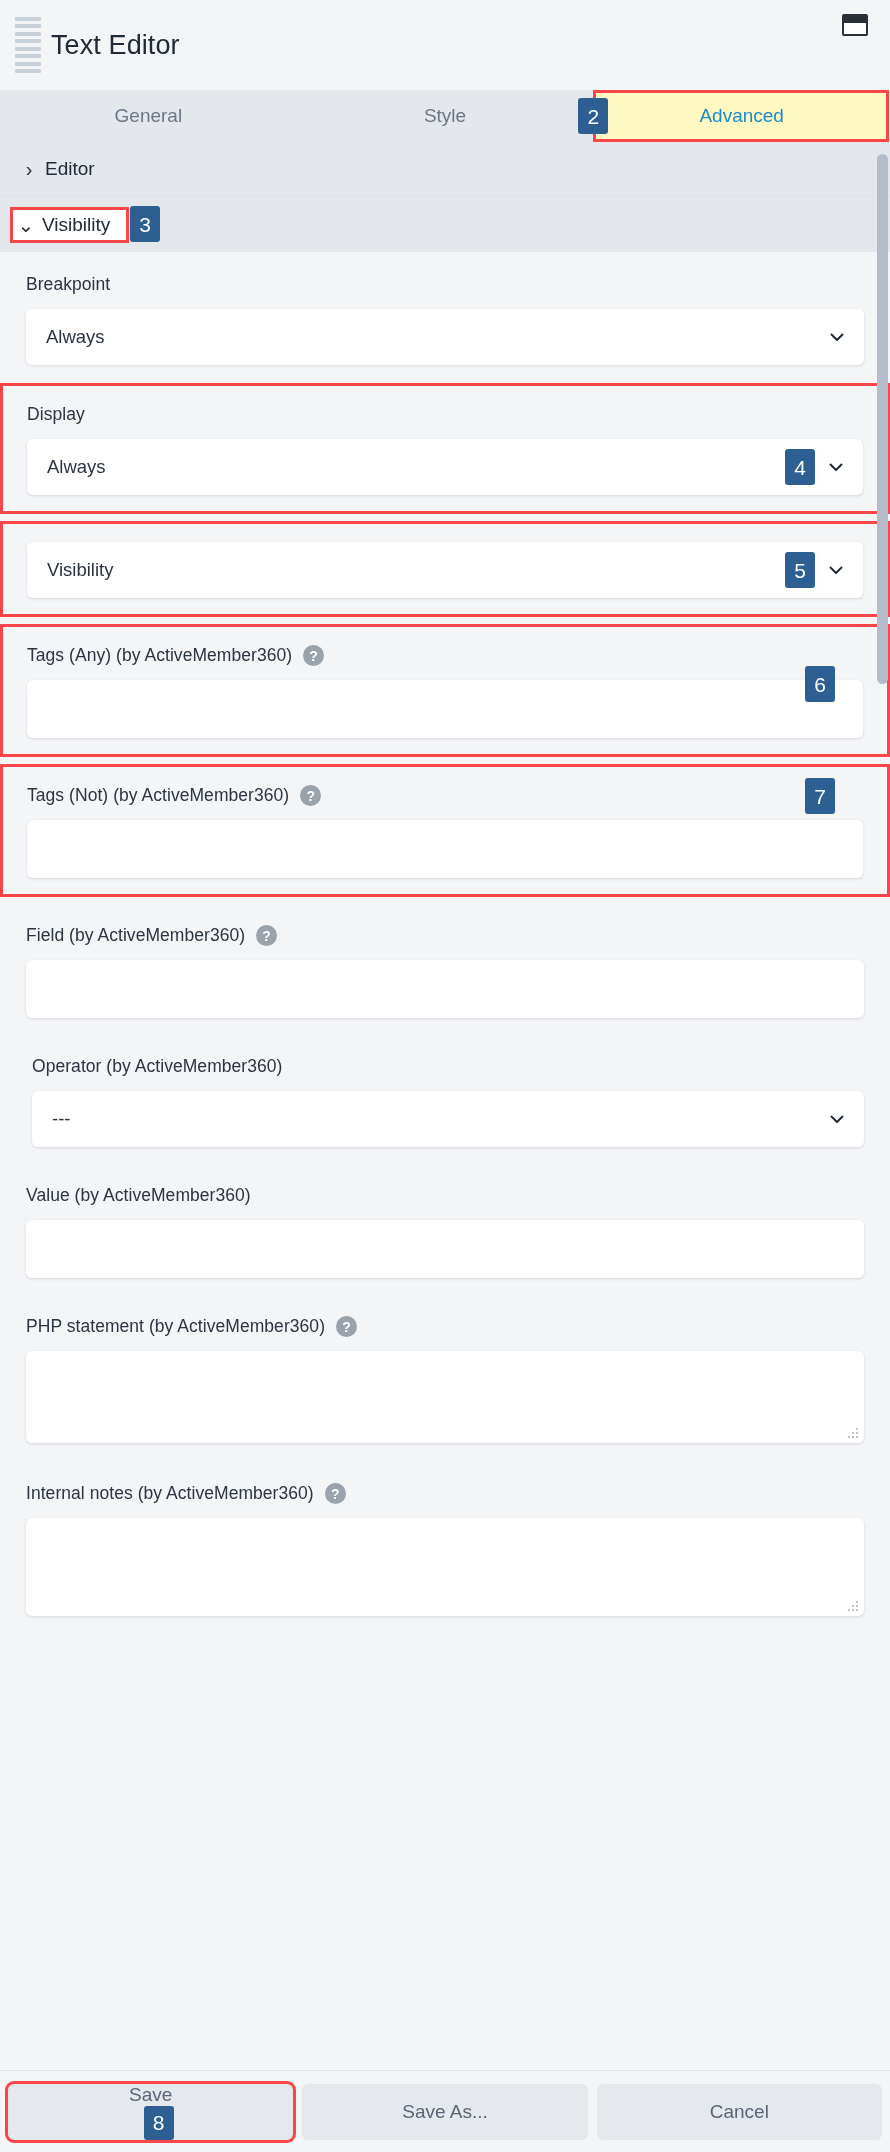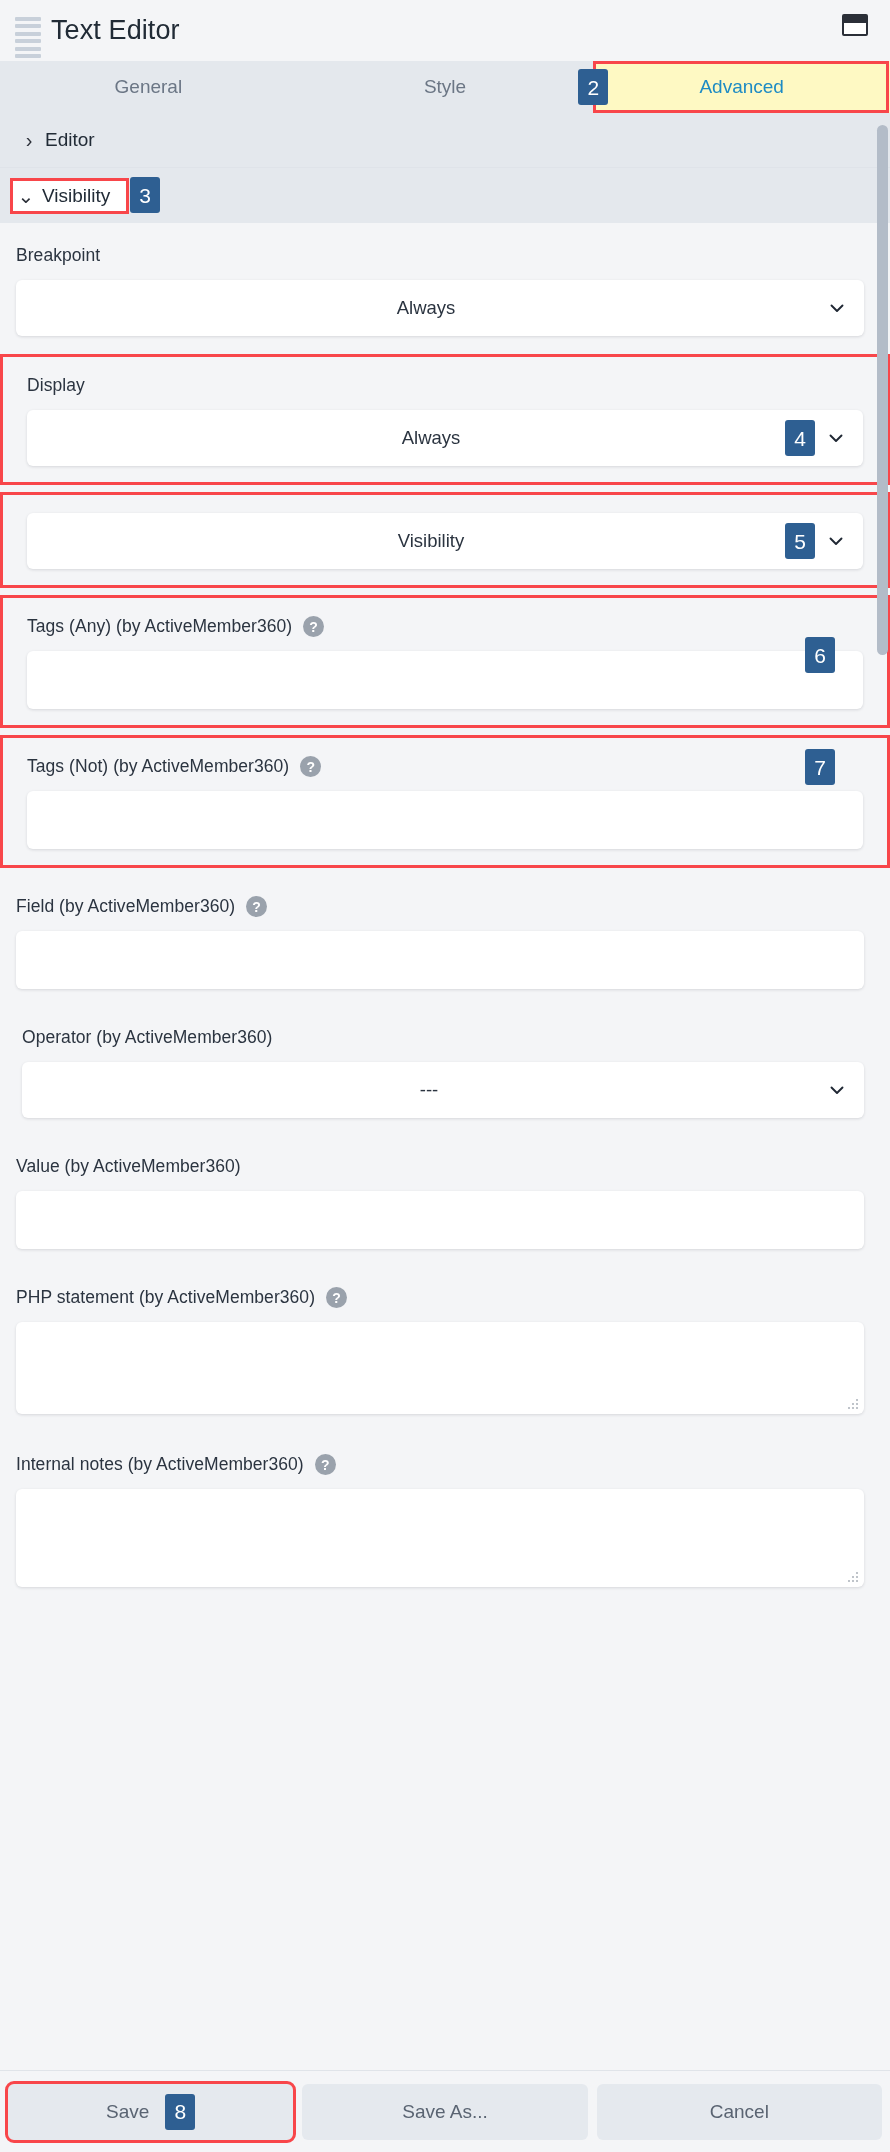--- a/index.html
+++ b/index.html
@@ -15,21 +15,21 @@
     width: 890px;
     height: 2152px;
     background: #f4f5f7;
     display: flex;
     flex-direction: column;
   }
 
   
   .header {
     position: relative;
-    height: 61px;
+    height: 90px;
     background: #f4f5f7;
     display: flex;
     align-items: center;
     flex: 0 0 auto;
   }
   .drag-handle {
     position: absolute;
     left: 15px;
     top: 17px;
     width: 26px;
@@ -157,21 +157,21 @@
   }
   .acc-hit.boxed {
     background: #ffffff;
     border: 3px solid #f8464a;
     padding: 4px 16px 4px 2px;
     margin-left: -8px;
   }
 
   
   .field {
-    padding: 22px 26px 18px 16px;
+    padding: 22px 26px 18px 26px;
     position: relative;
   }
   .field.boxed {
     border: 3px solid #f8464a;
     padding: 18px 24px 16px 24px;
     margin: 0;
   }
   .field-label {
     font-size: 17.5px;
     color: #2b3440;
@@ -194,21 +194,20 @@
     margin-left: 11px;
     flex: 0 0 auto;
   }
   .control {
     background: #ffffff;
     border-radius: 6px;
     box-shadow: 0 1px 3px rgba(27,36,48,.14);
     position: relative;
     display: flex;
     align-items: center;
-    justify-content: center;
   }
   .control.select {
     height: 56px;
     padding: 0 48px 0 20px;
   }
   .control.select .val {
     font-size: 18.5px;
     color: #2b3440;
   }
   .chev-down {
@@ -281,20 +280,21 @@
     color: #5a6472;
     font-family: "Liberation Sans", sans-serif;
     display: flex;
     align-items: center;
     justify-content: center;
     position: relative;
   }
   .fbtn.boxed {
     outline: 3px solid #f8464a;
     outline-offset: 0px;
+    flex-direction: column;
   }
   .fbtn .badge {
     position: static;
     margin-left: 16px;
   }
 </style>
 </head>
 <body>
 
 <div class="panel">

